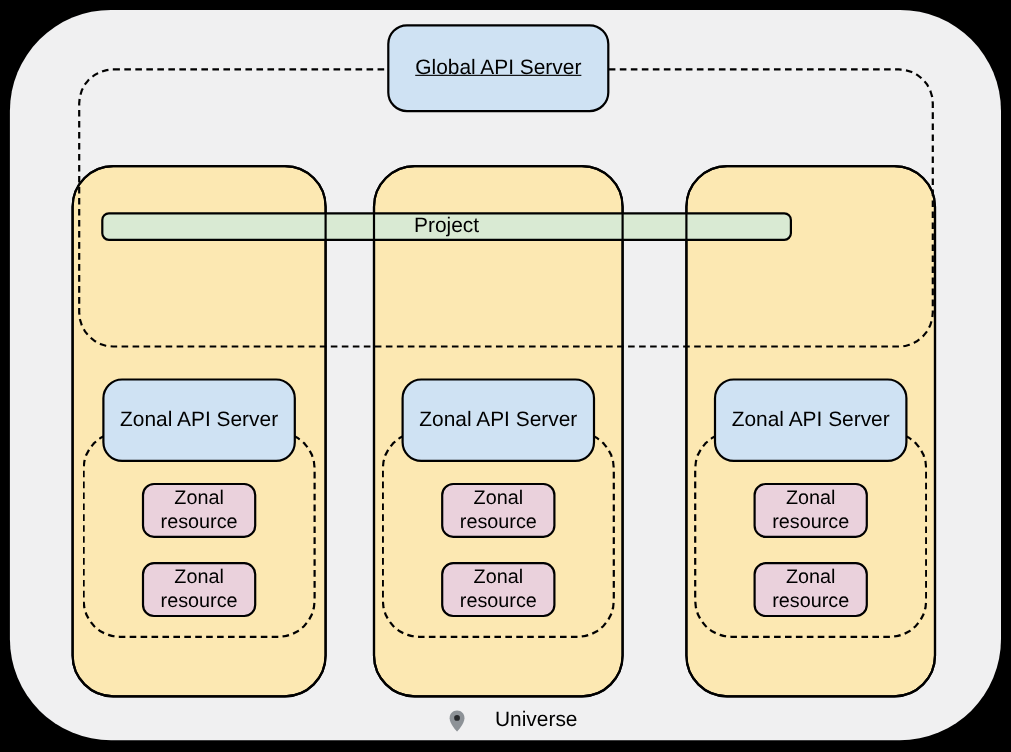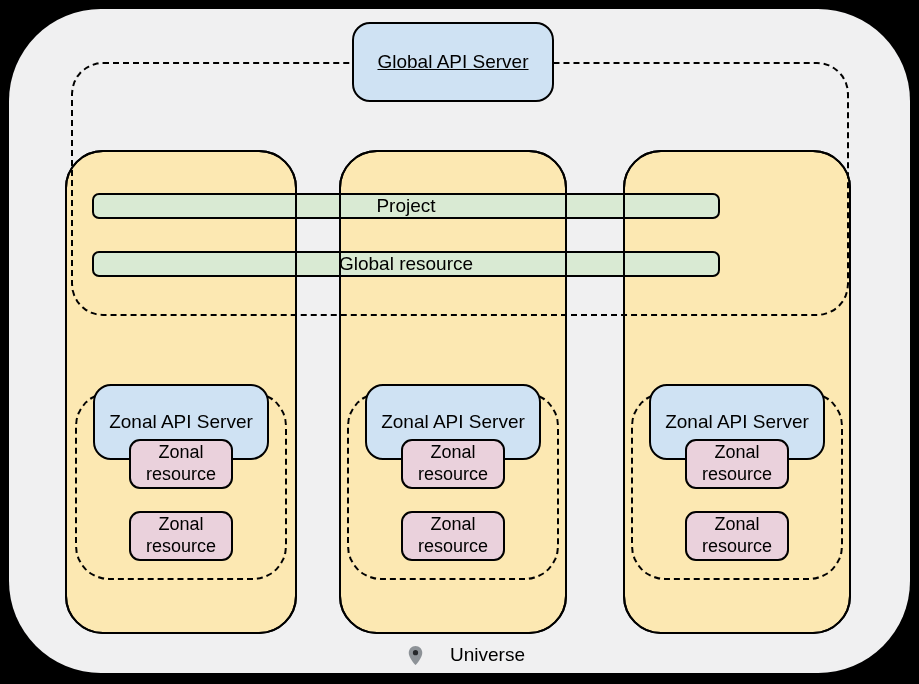--- a/index.html
+++ b/index.html
@@ -52,21 +52,20 @@
   }
   .inner-dashed{
     position:absolute;left:50%;transform:translateX(-50%);top:240px;width:212px;height:188px;
     border:2px dashed var(--border);border-radius:34px;box-sizing:border-box;
   }
   .zonal-api{
     position:absolute;left:50%;transform:translateX(-50%);top:192px;width:176px;height:76px;
     background:var(--api-fill);border:2px solid var(--border);border-radius:18px;
     box-sizing:border-box;display:flex;align-items:center;justify-content:center;font-size:19px;
     white-space:nowrap;
-    margin-top:40px;
   }
   .resource{
     position:absolute;left:50%;transform:translateX(-50%);width:104px;height:50px;
     background:var(--resource-fill);border:2px solid var(--border);border-radius:11px;
     box-sizing:border-box;display:flex;align-items:center;justify-content:center;
     text-align:center;font-size:18px;line-height:1.2;padding:0 2px;
   }
   .res-1{top:287px;}
   .res-2{top:359px;}
   .label-row{
@@ -101,21 +100,20 @@
 
   <div class="zone zone-c">
     <div class="inner-dashed"></div>
     <div class="zonal-api">Zonal API Server</div>
     <div class="resource res-1">Zonal resource</div>
     <div class="resource res-2">Zonal resource</div>
 
   </div>
 
   <div class="bar bar-project">Project</div>
-  <div class="bar bar-global">Global resource</div>
 
   <div class="zone-outline zone-a"></div>
   <div class="zone-outline zone-b"></div>
   <div class="zone-outline zone-c"></div>
 
   <div class="dashed-global"></div>
 
   <div class="global-api">Global API Server</div>
 
   <div class="label-row universe-label">

